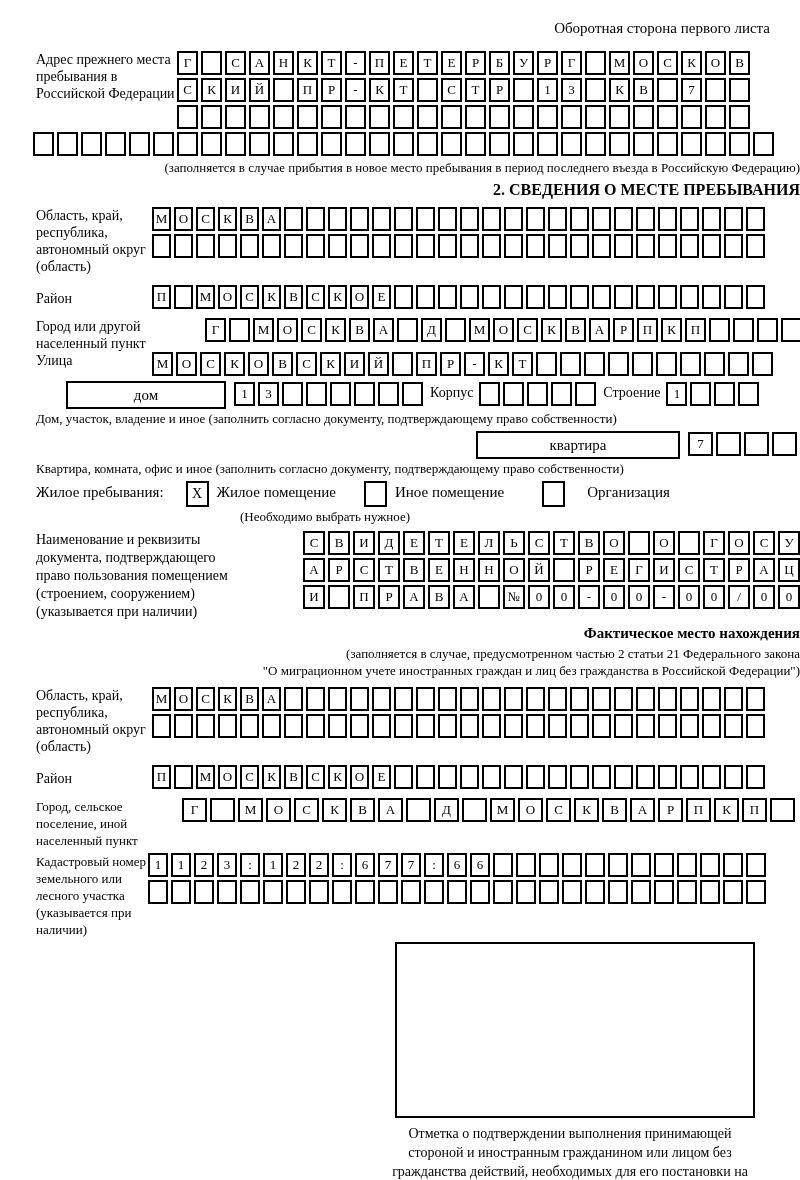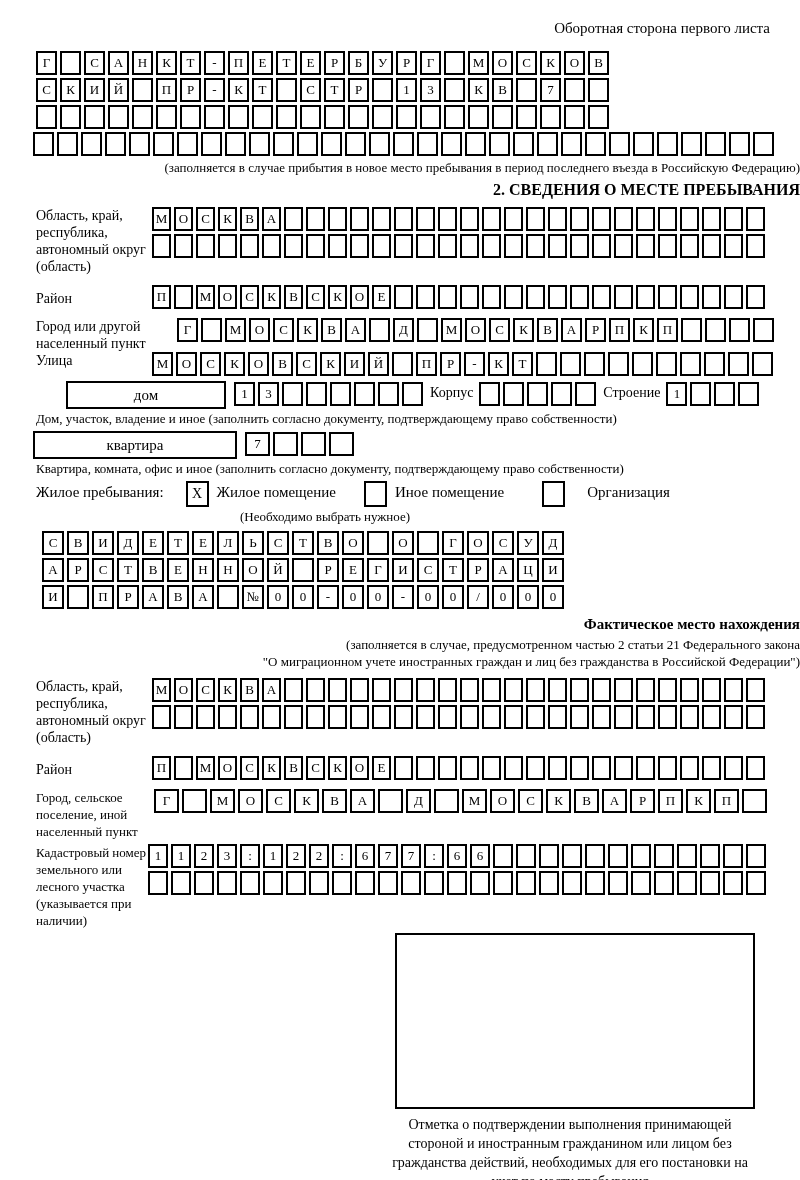--- a/index.html
+++ b/index.html
@@ -45,30 +45,31 @@
   .checkbox {
     width: 19px; height: 22px; border: 2px solid #000; margin: 0 8px;
     display: flex; align-items: center; justify-content: center; font-size: 14px; flex: none;
   }
   .res-label { font-size: 15px; padding-top: 3px; }
 
   .stampbox { width: 356px; height: 172px; border: 2px solid #000; margin: 4px 0 0 395px; }
   .stampnote { width: 380px; margin: 6px 0 0 380px; text-align: center; font-size: 14px; line-height: 19px; }
 
   .mt14 { margin-top: 14px; } .mt10 { margin-top: 10px; align-items: center; } .mt8 { margin-top: 8px; }
-  .mt6 { margin-top: 6px; } .mt4 { margin-top: 4px; } .mt2 { margin-top: 2px; }
+  .mt6 { margin-top: 6px; gap: 28px; } .mt4 { margin-top: 4px; } .mt2 { margin-top: 2px; }
   .ml33 { margin-left: 33px; }
   .gap6 { width: 6px; flex: none; } .gap8 { width: 8px; flex: none; }
 </style>
 </head>
 <body>
 
 <div class="right-note">Оборотная сторона первого листа</div>
 
 <div class="field mt14">
+  <div class="flabel w141">Адрес прежнего места пребывания в Российской Федерации</div>
   <div class="cellcol">
     <div class="cellrow">
         <span class="cell">Г</span>
         <span class="cell"></span>
         <span class="cell">С</span>
         <span class="cell">А</span>
         <span class="cell">Н</span>
         <span class="cell">К</span>
         <span class="cell">Т</span>
         <span class="cell">-</span>
@@ -367,21 +368,21 @@
   <div class="inline-label">Строение</div>
   <div class="cellrow" style="margin-top:1px;">
       <span class="cell">1</span>
       <span class="cell"></span>
       <span class="cell"></span>
       <span class="cell"></span>
     </div>
 </div>
 <div class="small-note">Дом, участок, владение и иное (заполнить согласно документу, подтверждающему право собственности)</div>
 
-<div class="field mt4" style="margin-left:33px;">
+<div class="field mt4" style="margin-left:33px;justify-content:flex-end;">
   <div class="labelbox" style="width:200px;">квартира</div>
   <div class="gap8"></div>
   <div class="cellrow p28" style="margin-top:1px;">
       <span class="cell">7</span>
       <span class="cell"></span>
       <span class="cell"></span>
       <span class="cell"></span>
     </div>
 </div>
 <div class="small-note">Квартира, комната, офис и иное (заполнить согласно документу, подтверждающему право собственности)</div>
@@ -391,20 +392,21 @@
   <div class="checkbox" style="margin-left:22px;">X</div>
   <div class="res-label">Жилое помещение</div>
   <div class="checkbox" style="margin-left:28px;"></div>
   <div class="res-label">Иное помещение</div>
   <div class="checkbox" style="margin-left:38px;"></div>
   <div class="res-label" style="margin-left:14px;">Организация</div>
 </div>
 <div class="small-note" style="margin-left:240px;">(Необходимо выбрать нужное)</div>
 
 <div class="field mt6">
+  <div class="flabel w205">Наименование и реквизиты документа, подтверждающего право пользования помещением (строением, сооружением) (указывается при наличии)</div>
   <div class="gap6"></div>
   <div class="cellcol">
     <div class="cellrow p25">
         <span class="cell">С</span>
         <span class="cell">В</span>
         <span class="cell">И</span>
         <span class="cell">Д</span>
         <span class="cell">Е</span>
         <span class="cell">Т</span>
         <span class="cell">Е</span>

